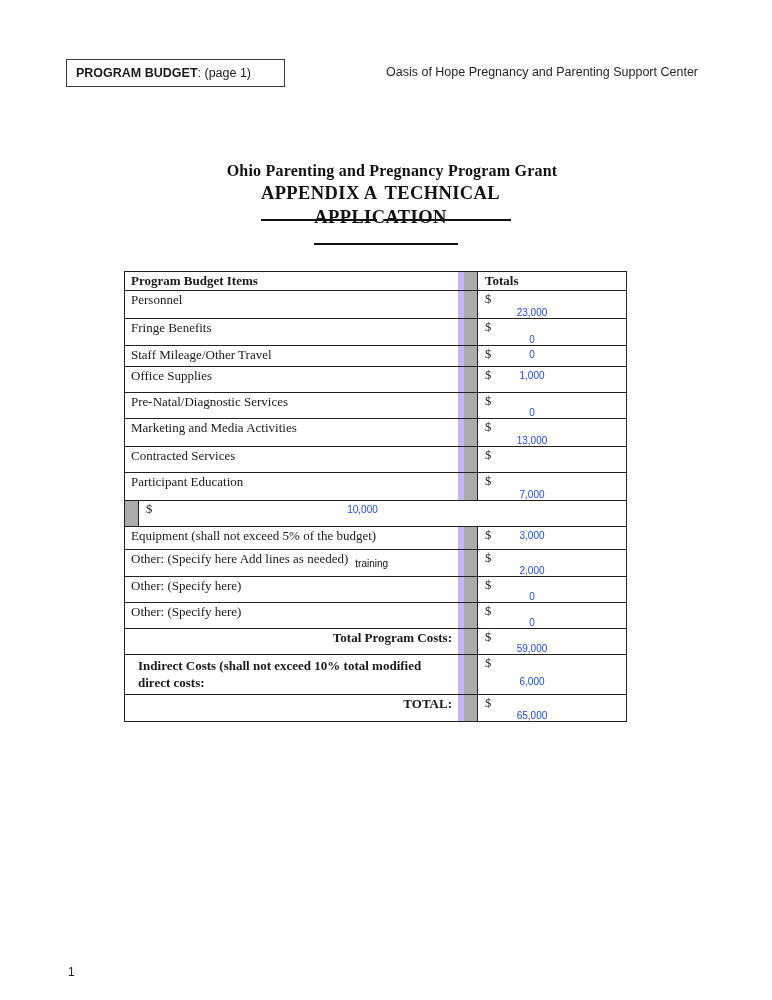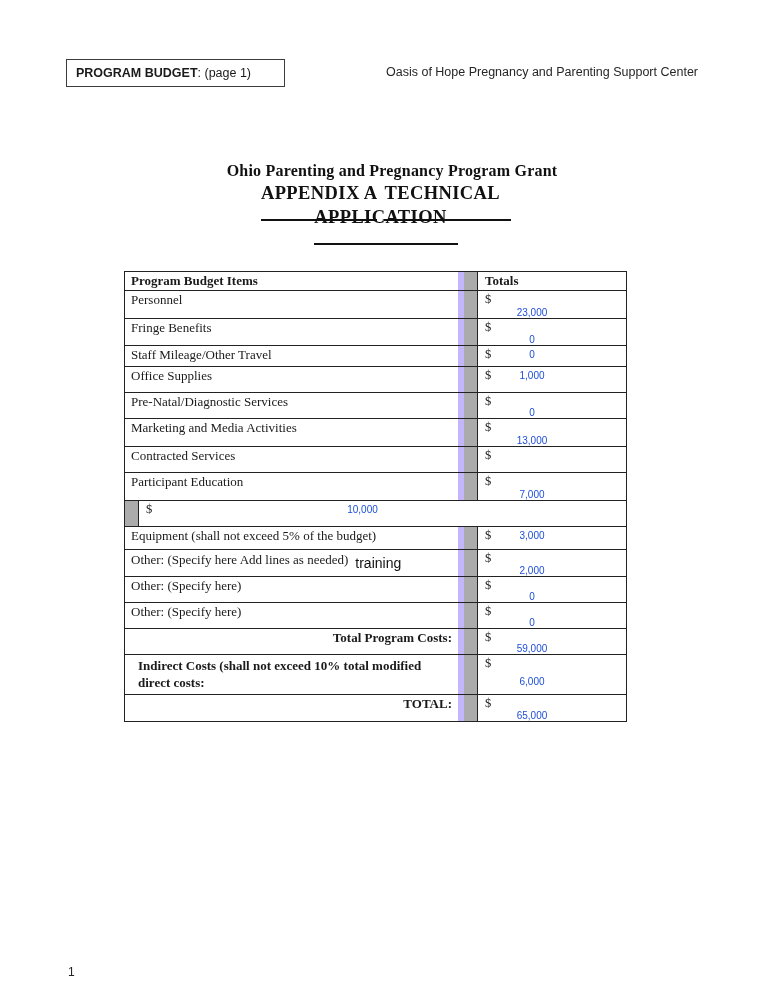--- a/index.html
+++ b/index.html
@@ -101,21 +101,21 @@
     font-family:"Liberation Sans", sans-serif;
     font-size:10px; color:#1d4ed8;
     white-space:nowrap;
   }
   .amount.below  { bottom:0px; }
   .amount.inline { top:3px; }
   .row-indirect .amount.below { bottom:7px; }
 
   .filled-note {
     font-family:"Liberation Sans", sans-serif;
-    font-size:14px; color:#111;
+    font-size:10px; color:#111;
     margin-left:7px;
     position:relative; top:4px;
   }
 
   .row-total .cell-label {
     font-weight:bold; text-align:right; padding-right:6px;
   }
   .row-indirect .cell-label {
     font-weight:bold; padding-left:13px; 
     line-height:17px; padding-top:2px;

